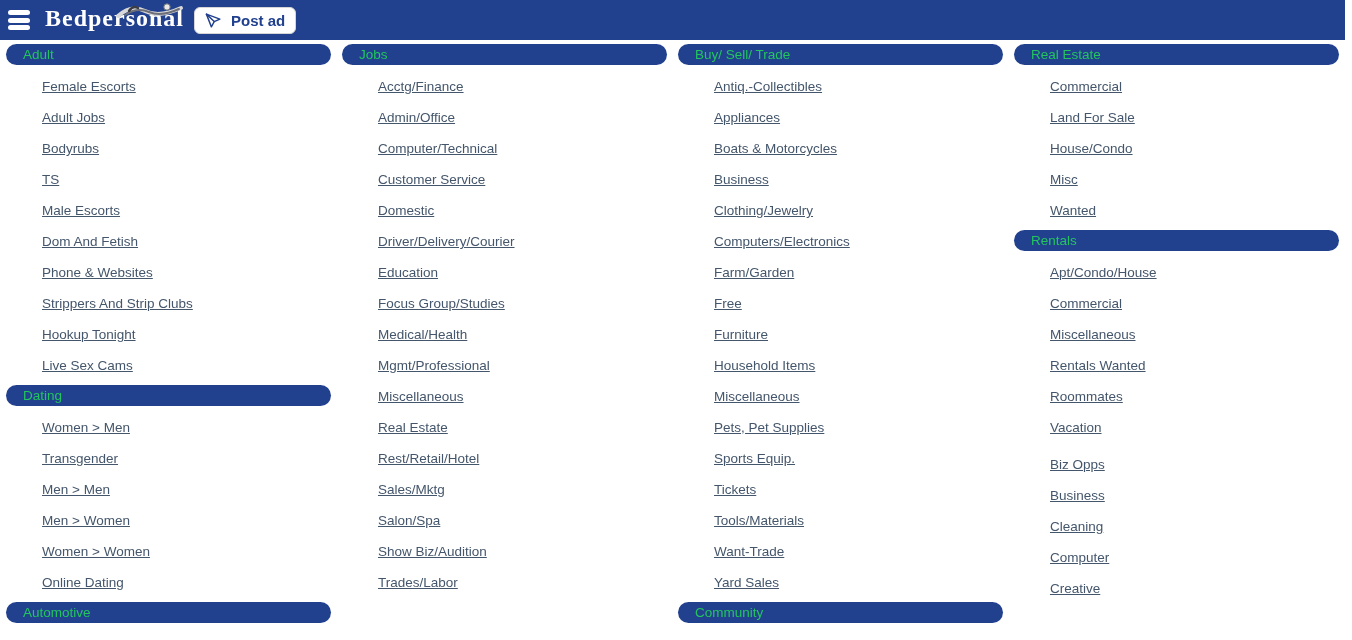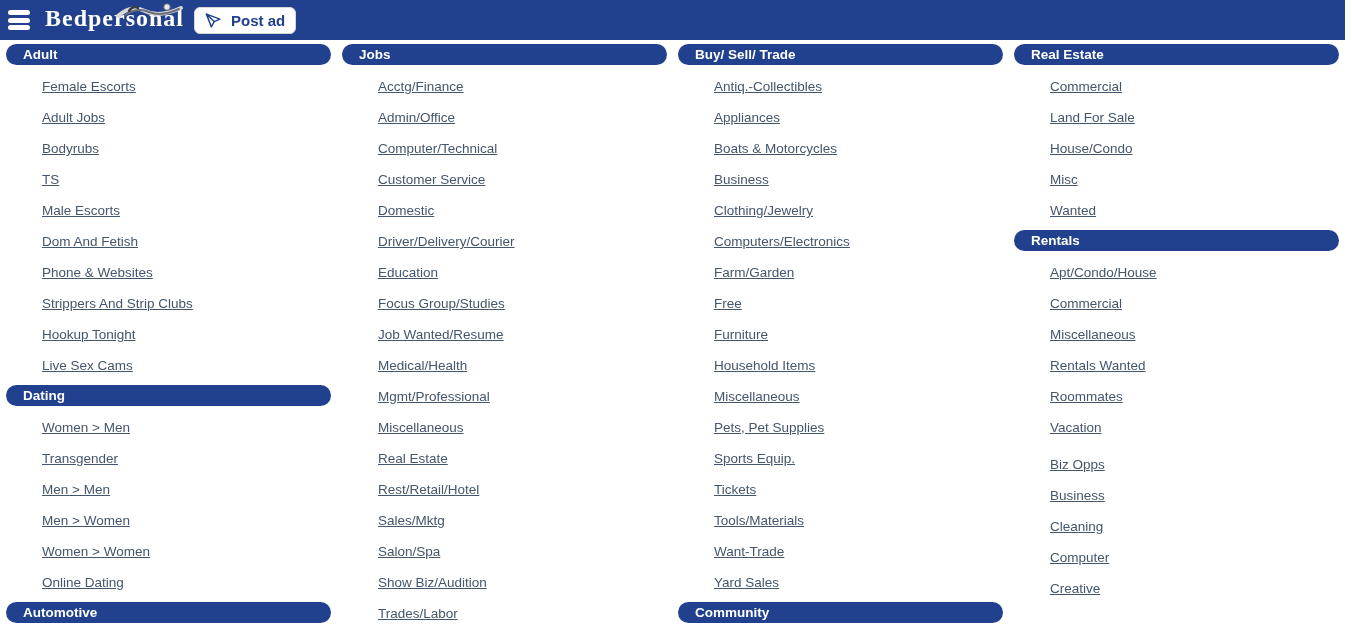--- a/index.html
+++ b/index.html
@@ -38,22 +38,22 @@
   }
   .postad svg{display:block;}
   
   .grid{
     width:1345px;padding:4px 6px 0 6px;
     display:grid;grid-template-columns:repeat(4,1fr);column-gap:11px;
     align-items:start;
   }
   .section + .section{margin-top:4px;}
   .pill{
-    height:21px;line-height:21px;background:var(--navy);color:#ffffff;
-    font-weight:700;font-size:13.5px;border-radius:11px;padding-left:17px;
+    height:21px;line-height:21px;background:var(--navy);color:#22c55e;
+    font-weight:400;font-size:13.5px;border-radius:11px;padding-left:17px;
     white-space:nowrap;overflow:hidden;
   }
   ul.links{list-style:none;margin:6px 0 0 0;padding:0;}
   ul.links li{height:31px;display:flex;align-items:center;padding-left:36px;}
   ul.links a{
     color:var(--link);font-size:13.5px;text-decoration:underline;cursor:pointer;
     white-space:nowrap;
   }
 </style>
 </head>
@@ -171,23 +171,20 @@
           <li>
             <a href="#">Driver/Delivery/Courier</a>
           </li>
           <li>
             <a href="#">Education</a>
           </li>
           <li>
             <a href="#">Focus Group/Studies</a>
           </li>
           <li>
-            <a href="#">Job Wanted/Resume</a>
-          </li>
-          <li>
             <a href="#">Medical/Health</a>
           </li>
           <li>
             <a href="#">Mgmt/Professional</a>
           </li>
           <li>
             <a href="#">Miscellaneous</a>
           </li>
           <li>
             <a href="#">Real Estate</a>

